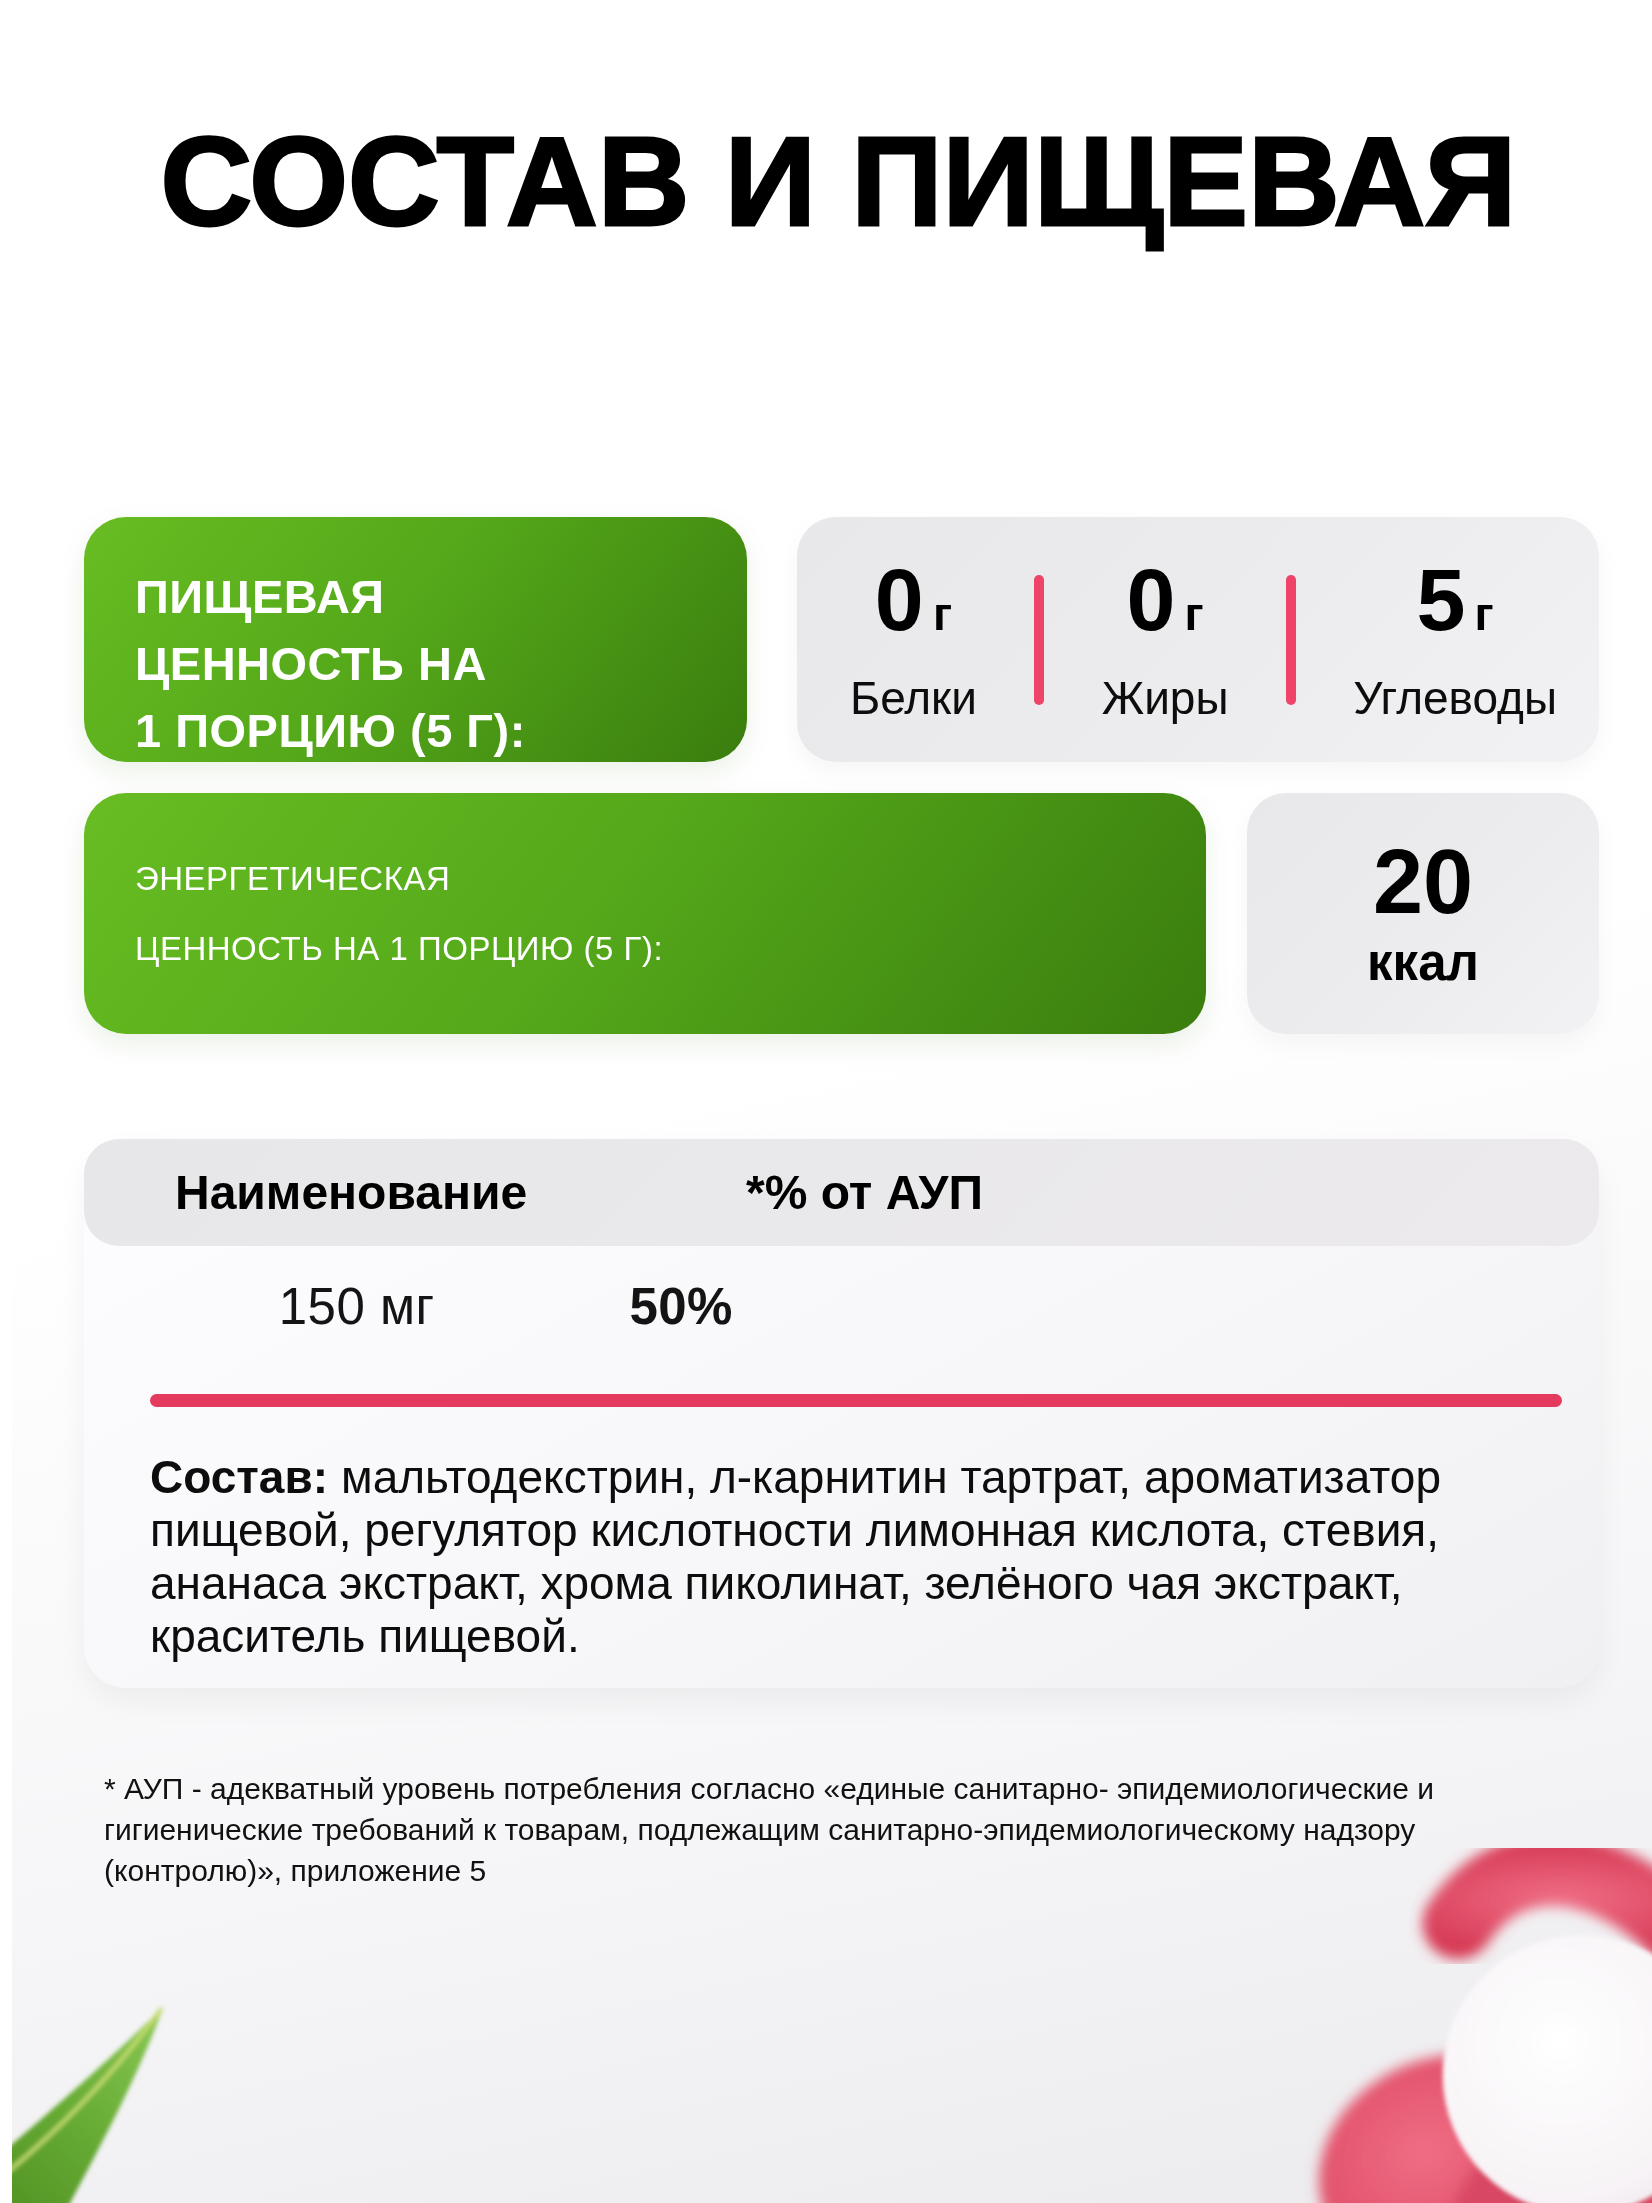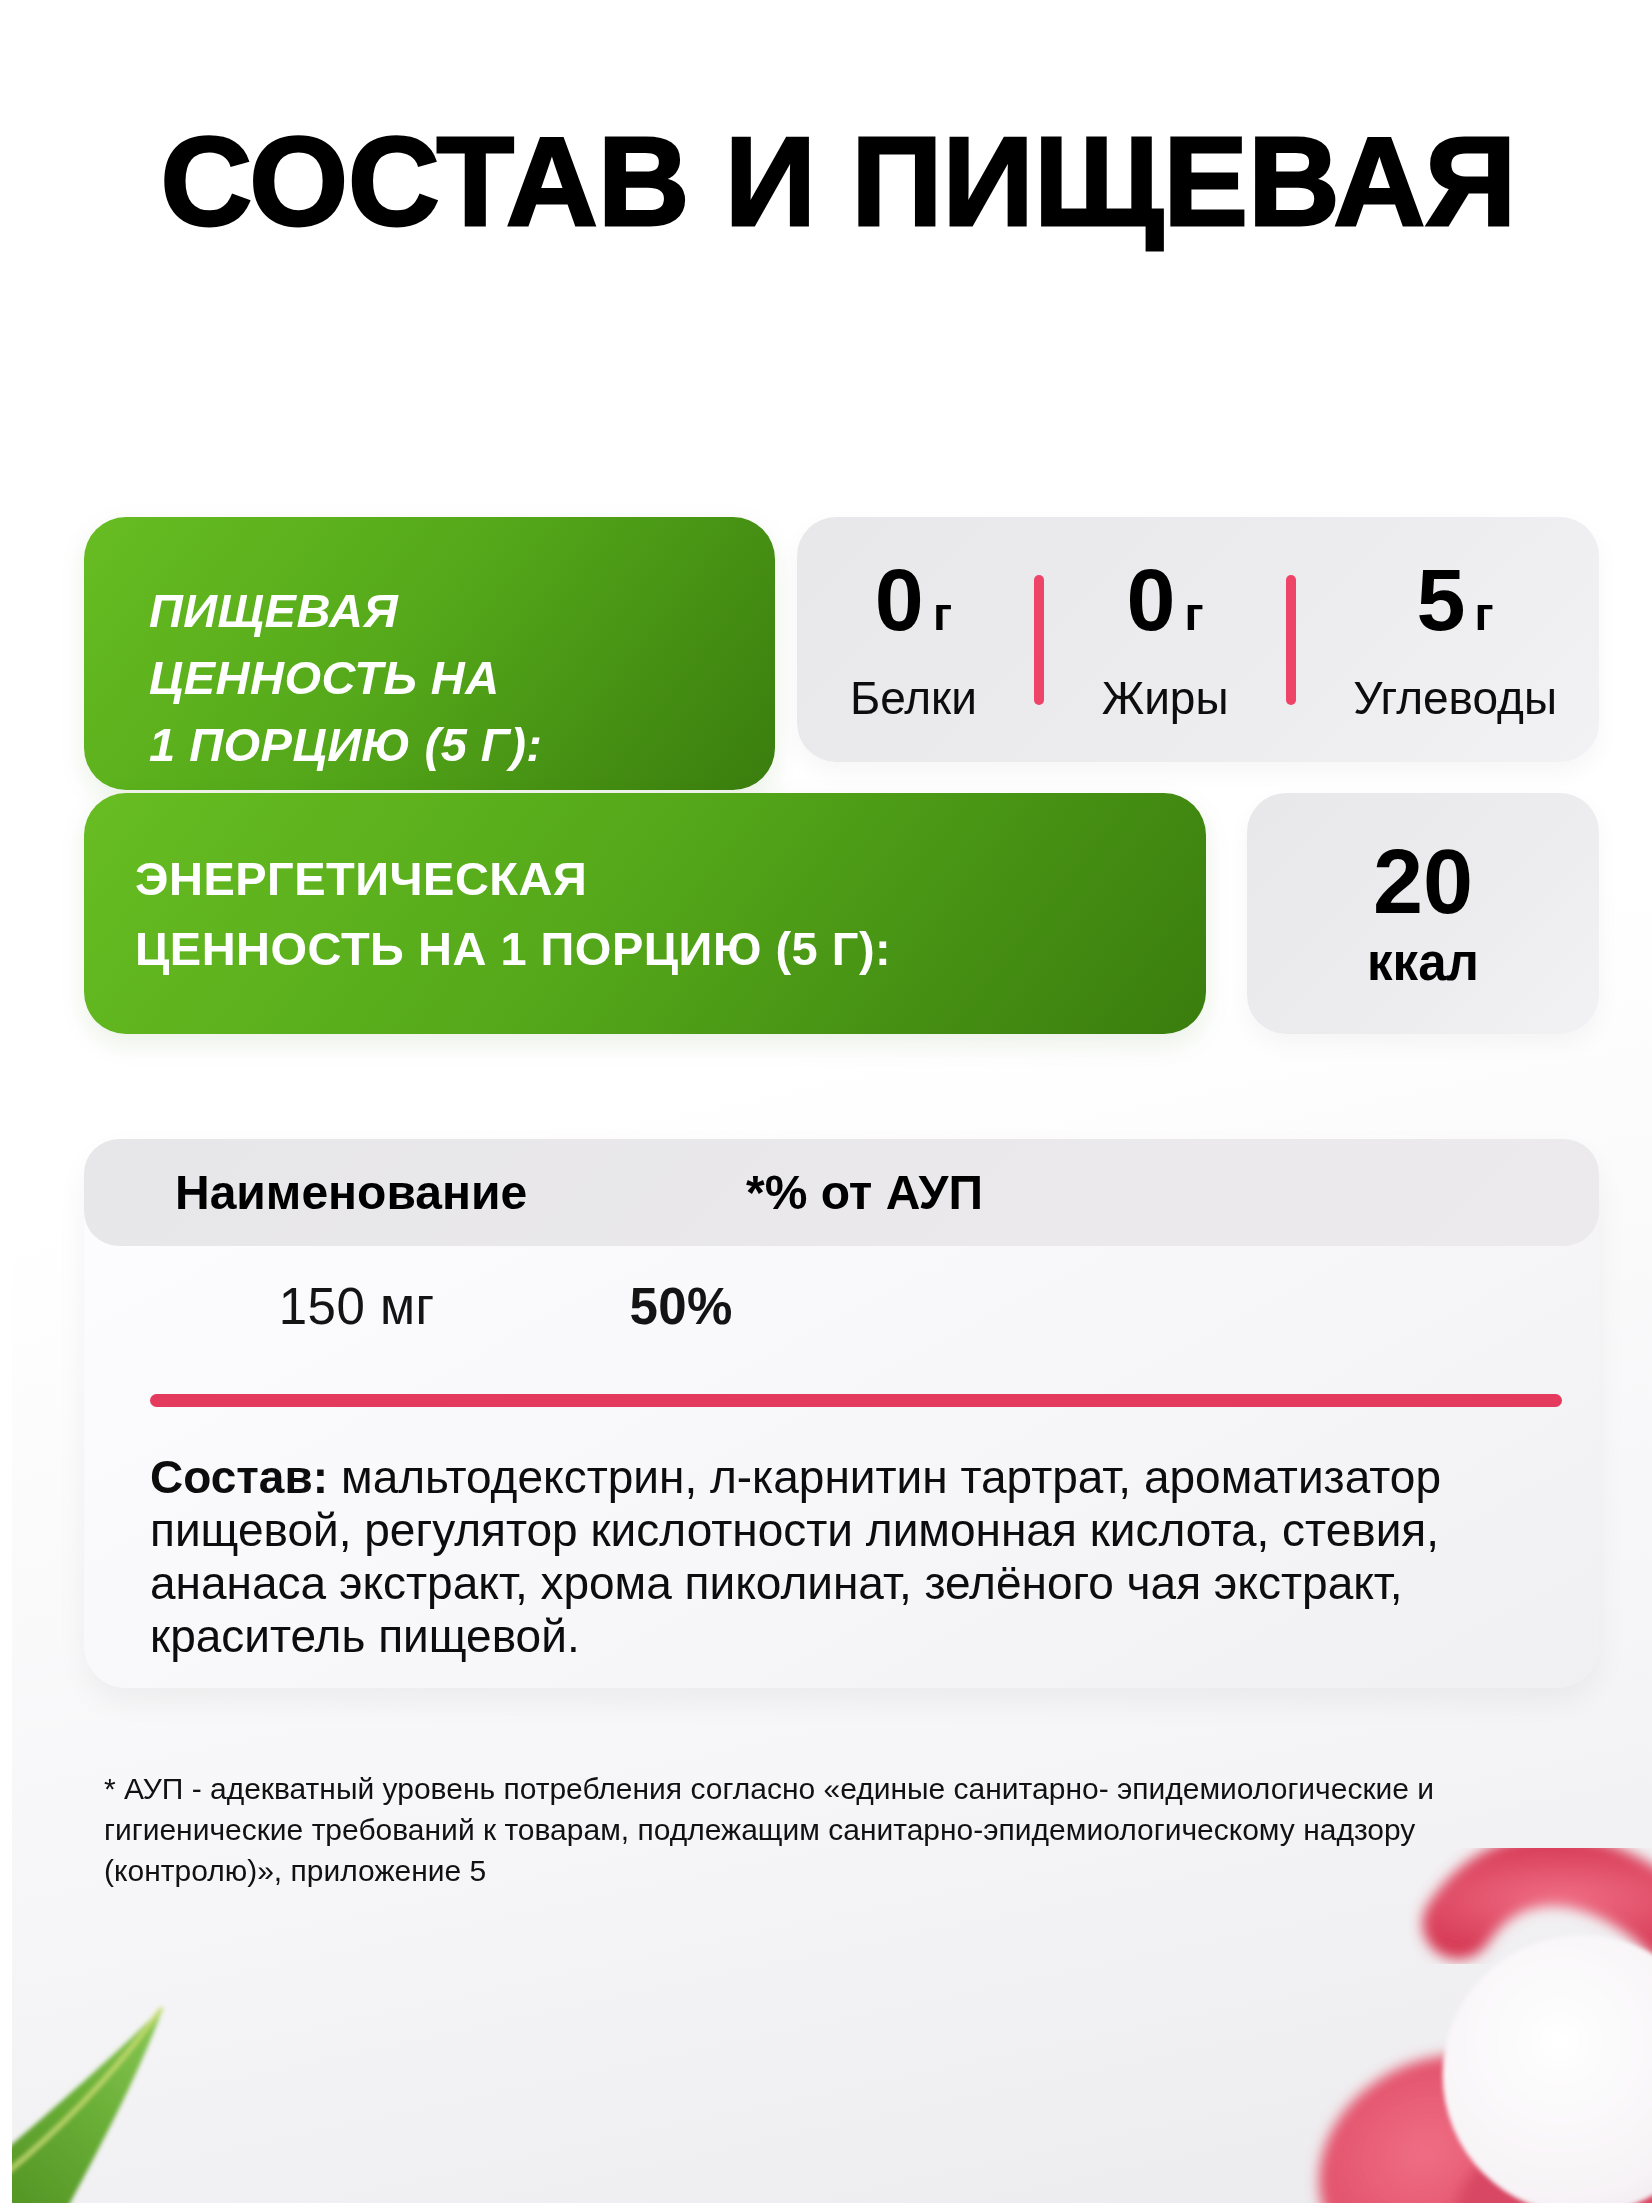--- a/index.html
+++ b/index.html
@@ -31,21 +31,21 @@
     background:linear-gradient(128deg,#67bd22 0%,#55a91a 45%,#3a7d0e 100%);
     color:#ffffff;
     box-shadow:0 9.2px 26px rgba(60,120,20,0.10);
   }
   .graybox{
     position:absolute;border-radius:39px;
     background:linear-gradient(135deg,#e8e7e9 0%,#ecebed 55%,#f2f1f3 100%);
     box-shadow:0 9.2px 24px rgba(0,0,0,0.04);
   }
 
-  .box-nutrition{left:72px;top:517px;width:663px;height:245px;padding:14px;font-style:italic;}
+  .box-nutrition{left:72px;top:517px;width:663px;height:245px;padding:0;}
   .box-nutrition .lbl{
     padding:46px 0 0 51px;
     font-size:47px;line-height:67px;font-weight:800;letter-spacing:0.5px;
   }
 
   .box-macros{left:785px;top:517px;width:802px;height:245px;
     display:flex;align-items:center;justify-content:space-between;
     padding:0;box-sizing:border-box;}
   .box-macros .inner{
     width:100%;display:flex;align-items:center;justify-content:space-between;
@@ -54,21 +54,21 @@
   .macro{display:flex;flex-direction:column;align-items:center;}
   .macro .num{font-size:88px;line-height:88px;font-weight:900;color:#000;}
   .macro .num .unit{font-size:46px;font-weight:900;margin-left:9.2px;}
   .macro .name{margin-top:14.7px;font-size:46px;line-height:50px;font-weight:400;color:#0d0d0d;}
   .vdivider{width:10px;height:130px;border-radius:6.4px;background:#ee4468;flex:0 0 auto;}
 
   .box-energy{left:72px;top:793px;width:1122px;height:241px;
     display:flex;flex-direction:column;justify-content:center;}
   .box-energy .lbl{
     padding-left:51px;
-    font-size:47px;line-height:70px;font-weight:700;letter-spacing:0.5px;
+    font-size:33px;line-height:70px;font-weight:400;letter-spacing:0.5px;
   }
 
   .box-kcal{left:1235px;top:793px;width:352px;height:241px;
     display:flex;flex-direction:column;align-items:center;justify-content:center;}
   .box-kcal .val{font-size:90px;line-height:90px;font-weight:900;color:#000;}
   .box-kcal .unit{margin-top:7.3px;font-size:51px;line-height:55px;font-weight:800;color:#000;}
 
   
   .card{
     position:absolute;left:72px;top:1139px;width:1515px;height:549px;

